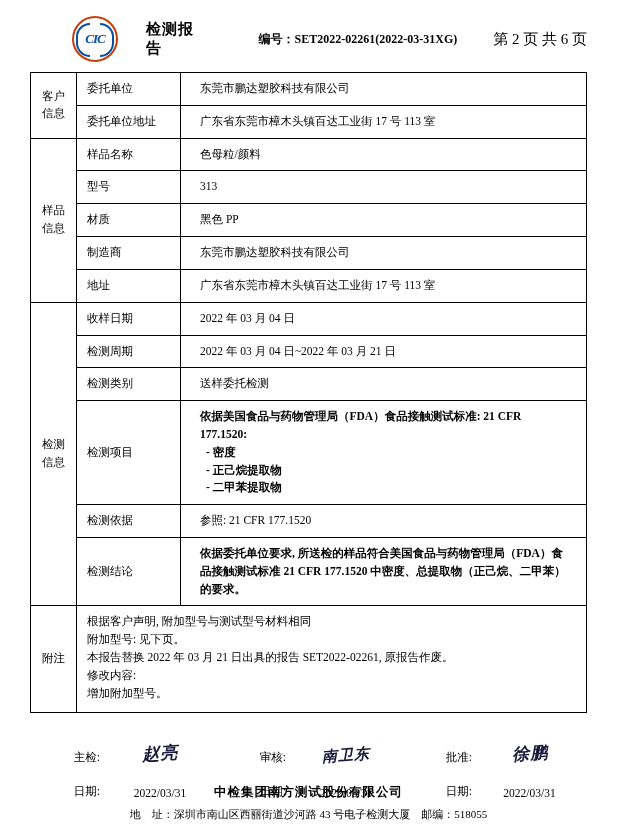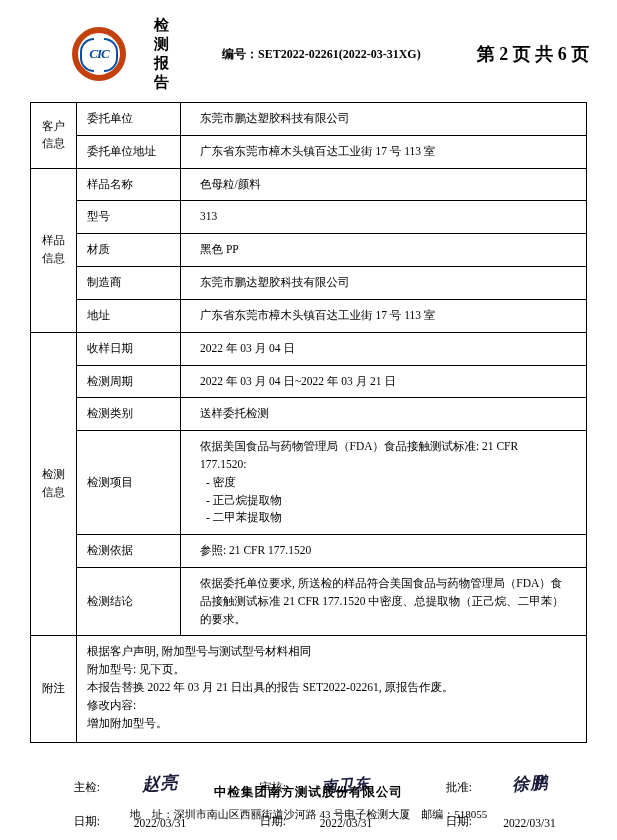--- a/index.html
+++ b/index.html
@@ -28,21 +28,21 @@
     display: flex;
     align-items: center;
     padding-top: 16px;
     padding-bottom: 10px;
     position: relative;
   }
   .logo {
     width: 42px;
     height: 42px;
     border-radius: 50%;
-    border: 6px solid #c2410c;
+    border: 2px solid #c2410c;
     margin-left: 42px;
     position: relative;
     flex: 0 0 auto;
   }
   .logo .inner {
     position: absolute;
     left: 50%;
     top: 50%;
     transform: translate(-50%, -50%);
     font-family: "Liberation Serif", serif;
@@ -75,23 +75,23 @@
     margin-left: 28px;
     letter-spacing: 1px;
   }
   .hdr-no {
     font-size: 12px;
     font-weight: bold;
     margin-left: 52px;
     white-space: nowrap;
   }
   .hdr-page {
-    font-size: 18px;
-    font-weight: bold;
-    margin-left: 56px;
+    font-size: 15px;
+    font-weight: normal;
+    margin-left: 36px;
     white-space: nowrap;
   }
 
   
   table.main {
     width: 100%;
     border-collapse: collapse;
     table-layout: fixed;
   }
   table.main td {
@@ -112,21 +112,21 @@
     width: 92px;
     padding: 7px 0 7px 10px;
     font-size: 11.5px;
     white-space: nowrap;
   }
   .val {
     padding: 7px 0 7px 19px;
     font-size: 11.5px;
     margin-left: 8px;
   }
-  .val .line { display: block; }
+  .val .line { display: block; font-weight: bold; }
   .indent { padding-left: 6px; }
 
   .proj-list { margin: 0; }
   .proj-list .line { display: block; }
 
   
   .remark-cat {
     width: 46px;
     text-align: center;
     padding: 4px 2px;

